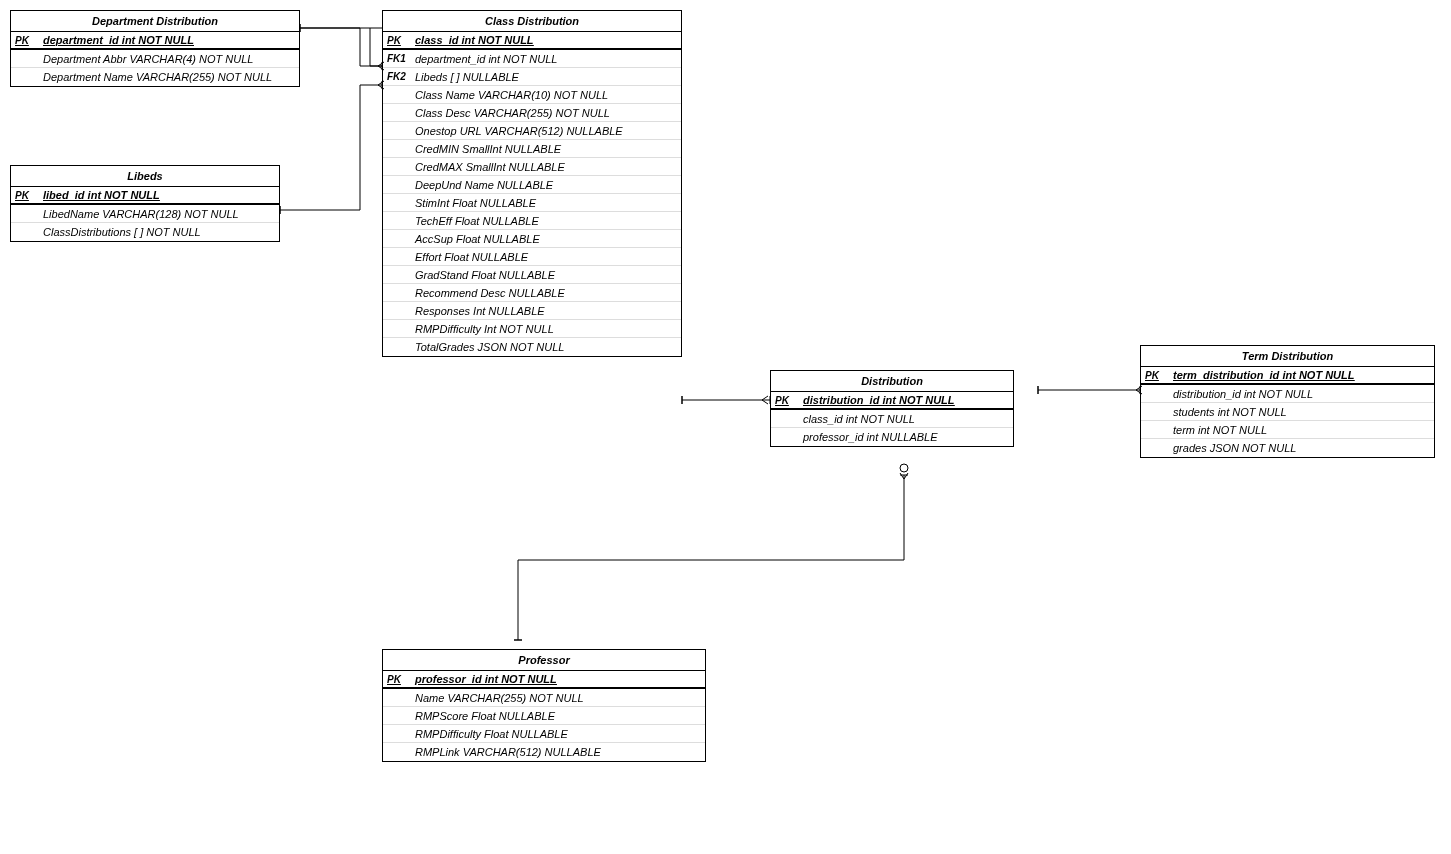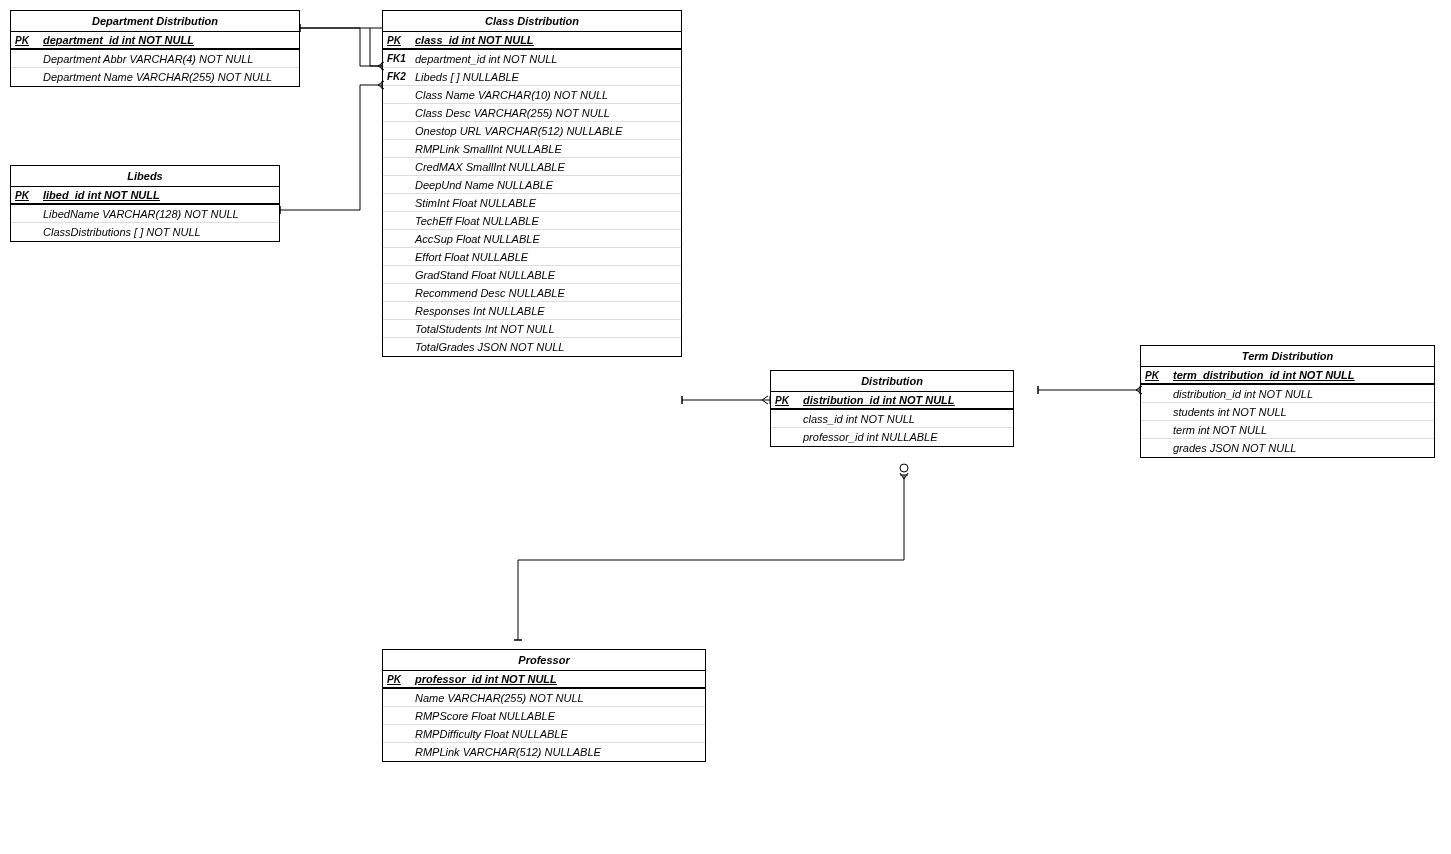--- a/index.html
+++ b/index.html
@@ -129,21 +129,21 @@
     <div class="entity-row">
       <span class="row-prefix"></span>
       <span class="row-text">Class Desc VARCHAR(255) NOT NULL</span>
     </div>
     <div class="entity-row">
       <span class="row-prefix"></span>
       <span class="row-text">Onestop URL VARCHAR(512) NULLABLE</span>
     </div>
     <div class="entity-row">
       <span class="row-prefix"></span>
-      <span class="row-text">RMPLink SmallInt NULLABLE</span>
+      <span class="row-text">CredMIN SmallInt NULLABLE</span>
     </div>
     <div class="entity-row">
       <span class="row-prefix"></span>
       <span class="row-text">CredMAX SmallInt NULLABLE</span>
     </div>
     <div class="entity-row">
       <span class="row-prefix"></span>
       <span class="row-text">DeepUnd Name NULLABLE</span>
     </div>
     <div class="entity-row">
@@ -169,21 +169,21 @@
     <div class="entity-row">
       <span class="row-prefix"></span>
       <span class="row-text">Recommend Desc NULLABLE</span>
     </div>
     <div class="entity-row">
       <span class="row-prefix"></span>
       <span class="row-text">Responses Int NULLABLE</span>
     </div>
     <div class="entity-row">
       <span class="row-prefix"></span>
-      <span class="row-text">TotalStudents Int NOT NULL</span>
+      <span class="row-text">RMPDifficulty Int NOT NULL</span>
     </div>
     <div class="entity-row">
       <span class="row-prefix"></span>
       <span class="row-text">TotalGrades JSON NOT NULL</span>
     </div>
   </div>
 
   <div class="entity-table" style="left:770px; top:370px; width:244px;">
     <div class="entity-header">Distribution</div>
     <div class="entity-row pk-row">

